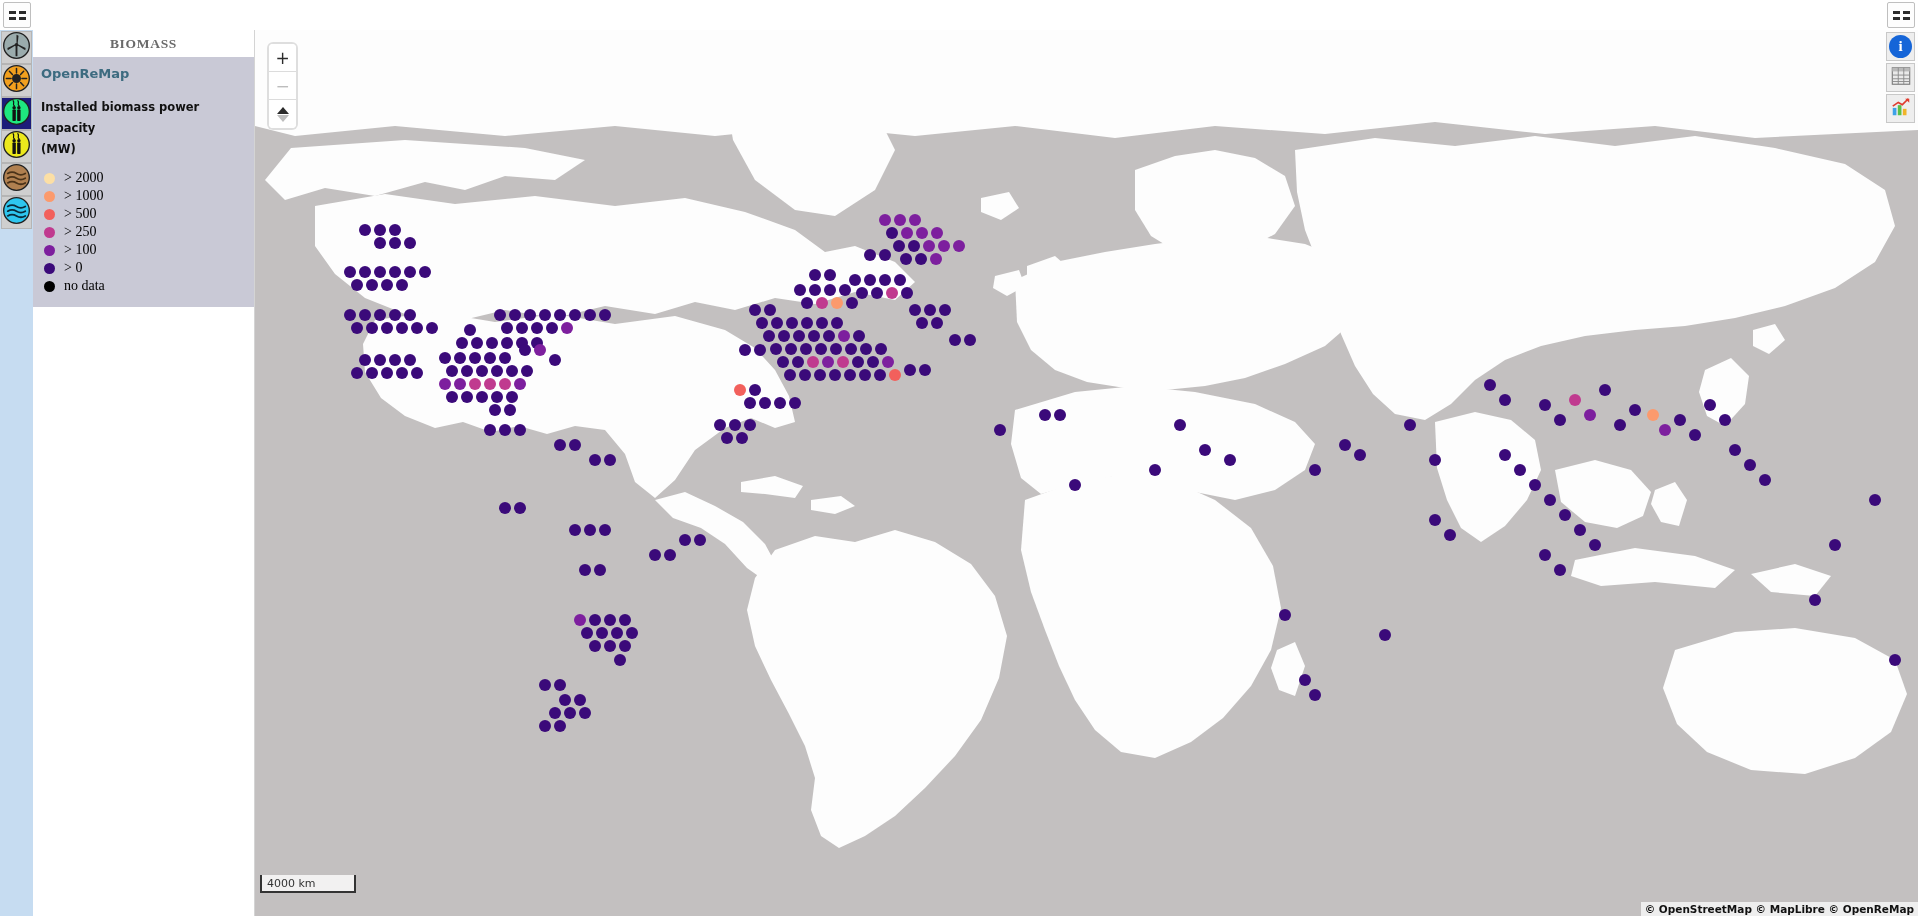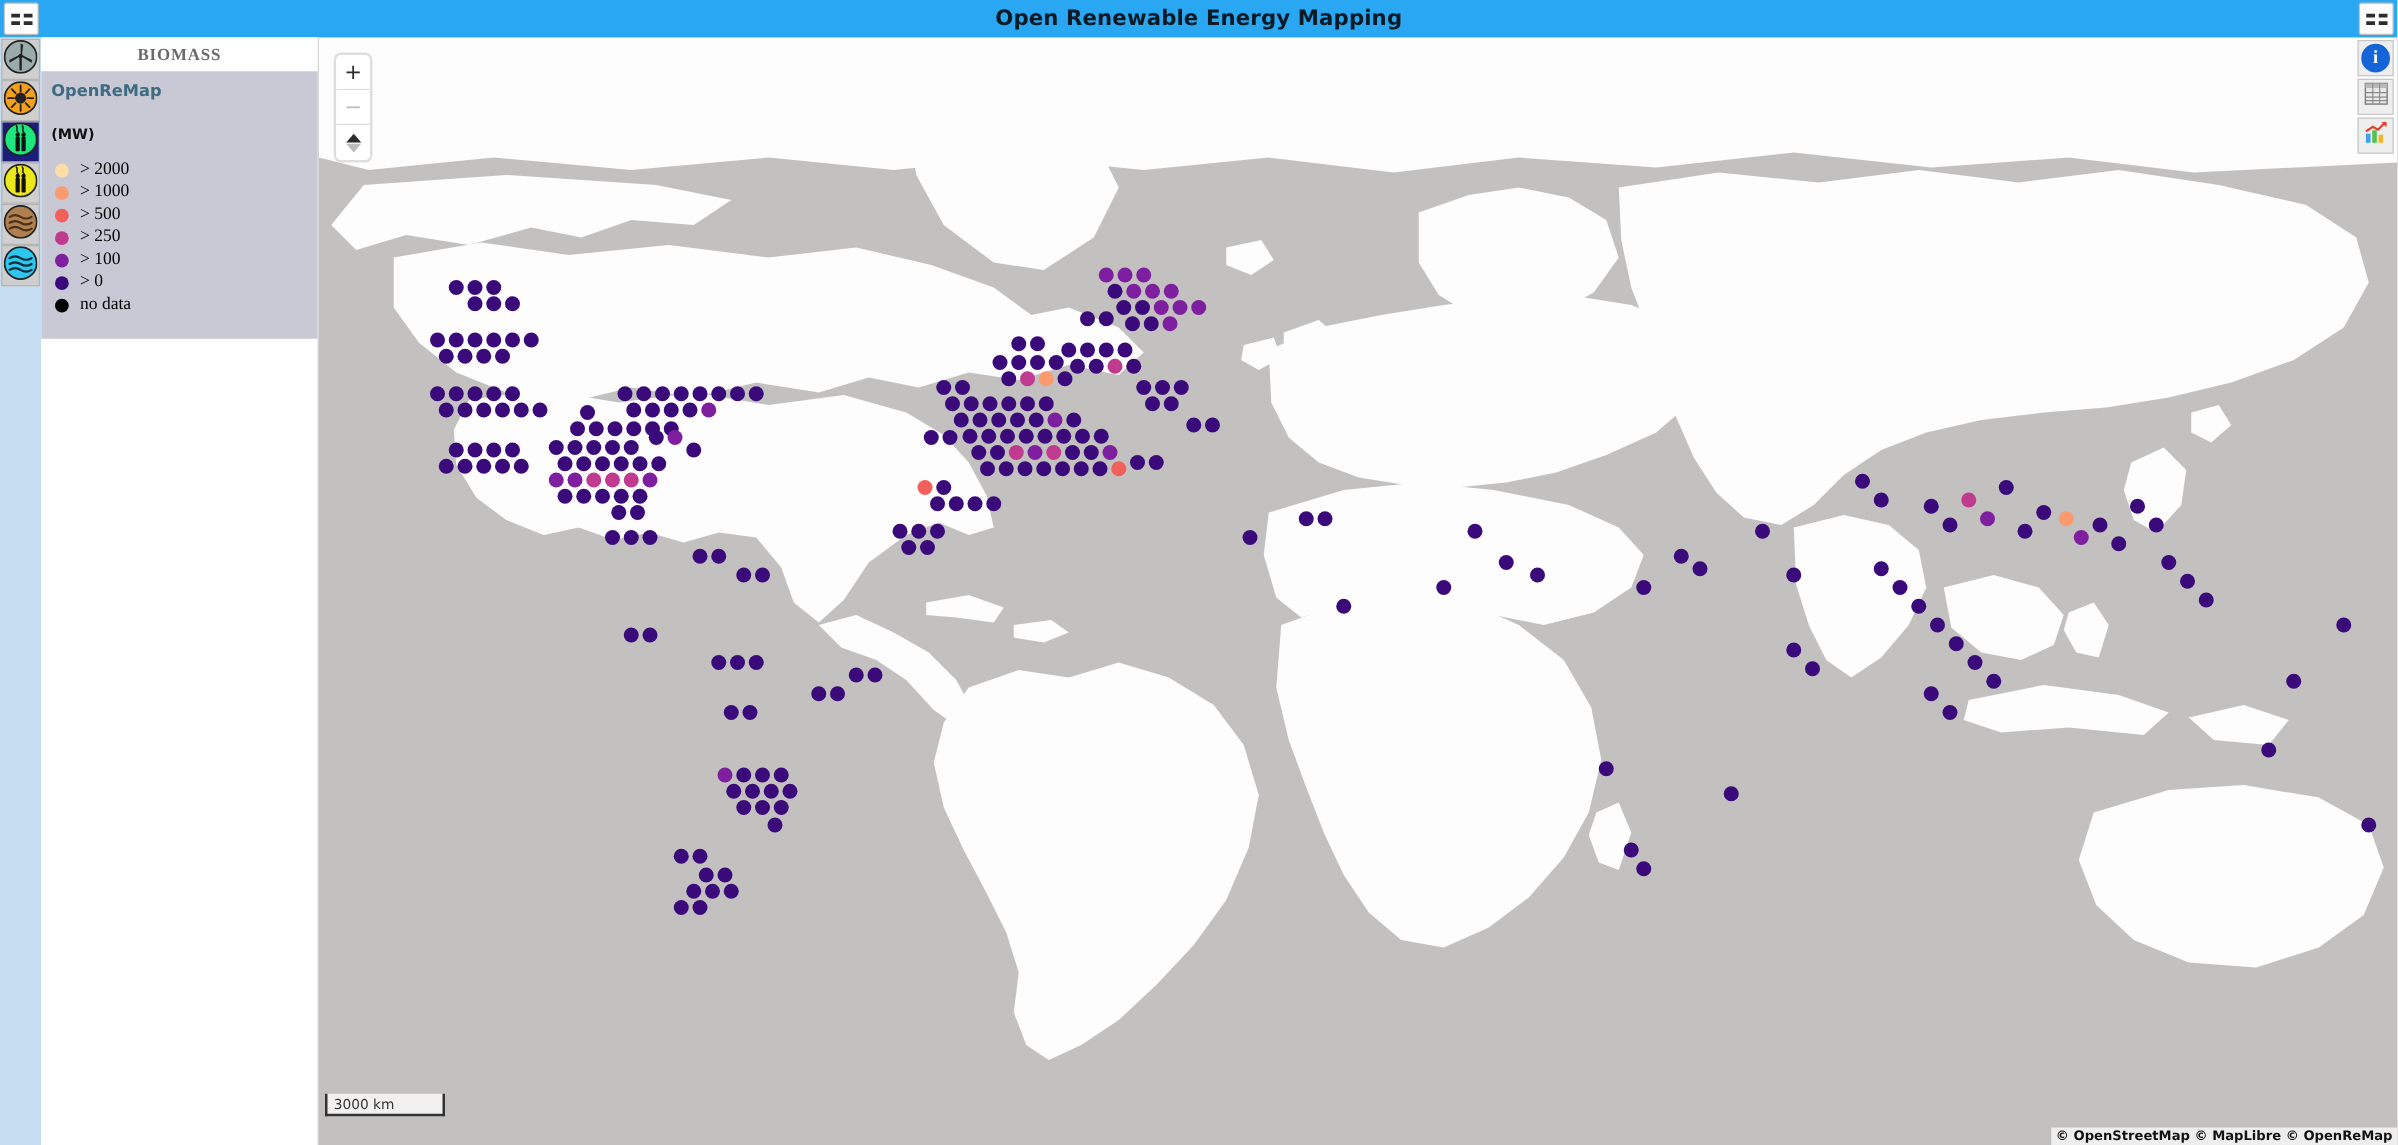--- a/index.html
+++ b/index.html
@@ -151,23 +151,20 @@
     color: #fff; font-weight: bold; font-size: 15px;
     display: flex; align-items: center; justify-content: center;
     font-family: "Liberation Serif", serif;
   }
 </style>
 </head>
 <body>
 
 <div id="app">
 
-  <div id="header">
-    <div id="header-title">Open Renewable Energy Mapping</div>
-  </div>
 
   <div id="menu-btn-left">
     <span class="grid-glyph">
       <i></i>
         <i></i>
         <i></i>
         <i></i>
     </span>
   </div>
   <div id="menu-btn-right">
@@ -253,20 +250,21 @@
               <path d="M7 28 q6.5 -4 13 0 q6.5 4 13 0"></path>
             </g>
           </svg></span>
       </div>
     </div>
 
   <div id="sidebar">
     <div id="sidebar-title">BIOMASS</div>
     <div id="legend-box">
       <div id="legend-heading">OpenReMap</div>
+      <div class="legend-desc">Installed biomass power capacity</div>
       <div class="legend-desc">(MW)</div>
       <div id="legend-items">
           <div class="legend-row">
             <span class="legend-swatch" style="background: rgb(252, 223, 165);"></span>
             <span class="legend-label">&gt; 2000</span>
           </div>
           <div class="legend-row">
             <span class="legend-swatch" style="background: rgb(251, 154, 109);"></span>
             <span class="legend-label">&gt; 1000</span>
           </div>
@@ -624,21 +622,21 @@
       <div class="ctrl-btn">+</div>
       <div class="ctrl-btn disabled">−</div>
       <div class="ctrl-btn">
         <span style="display:flex;flex-direction:column;align-items:center;">
           <span class="compass-up"></span>
             <span class="compass-dn"></span>
         </span>
       </div>
     </div>
 
-    <div id="scale-bar">3000 km</div>
+    <div id="scale-bar">4000 km</div>
     <div id="attribution">© OpenStreetMap © MapLibre © OpenReMap</div>
   </div>
 
   <div id="right-rail">
       <div class="rtool">
         <span class="info-circle">i</span>
       </div>
       <div class="rtool">
         <span><svg viewBox="0 0 24 24" width="22" height="22">
             <rect x="2.5" y="3" width="19" height="18" fill="#e9e9e9" stroke="#7a7a7a" stroke-width="1.2"></rect>

